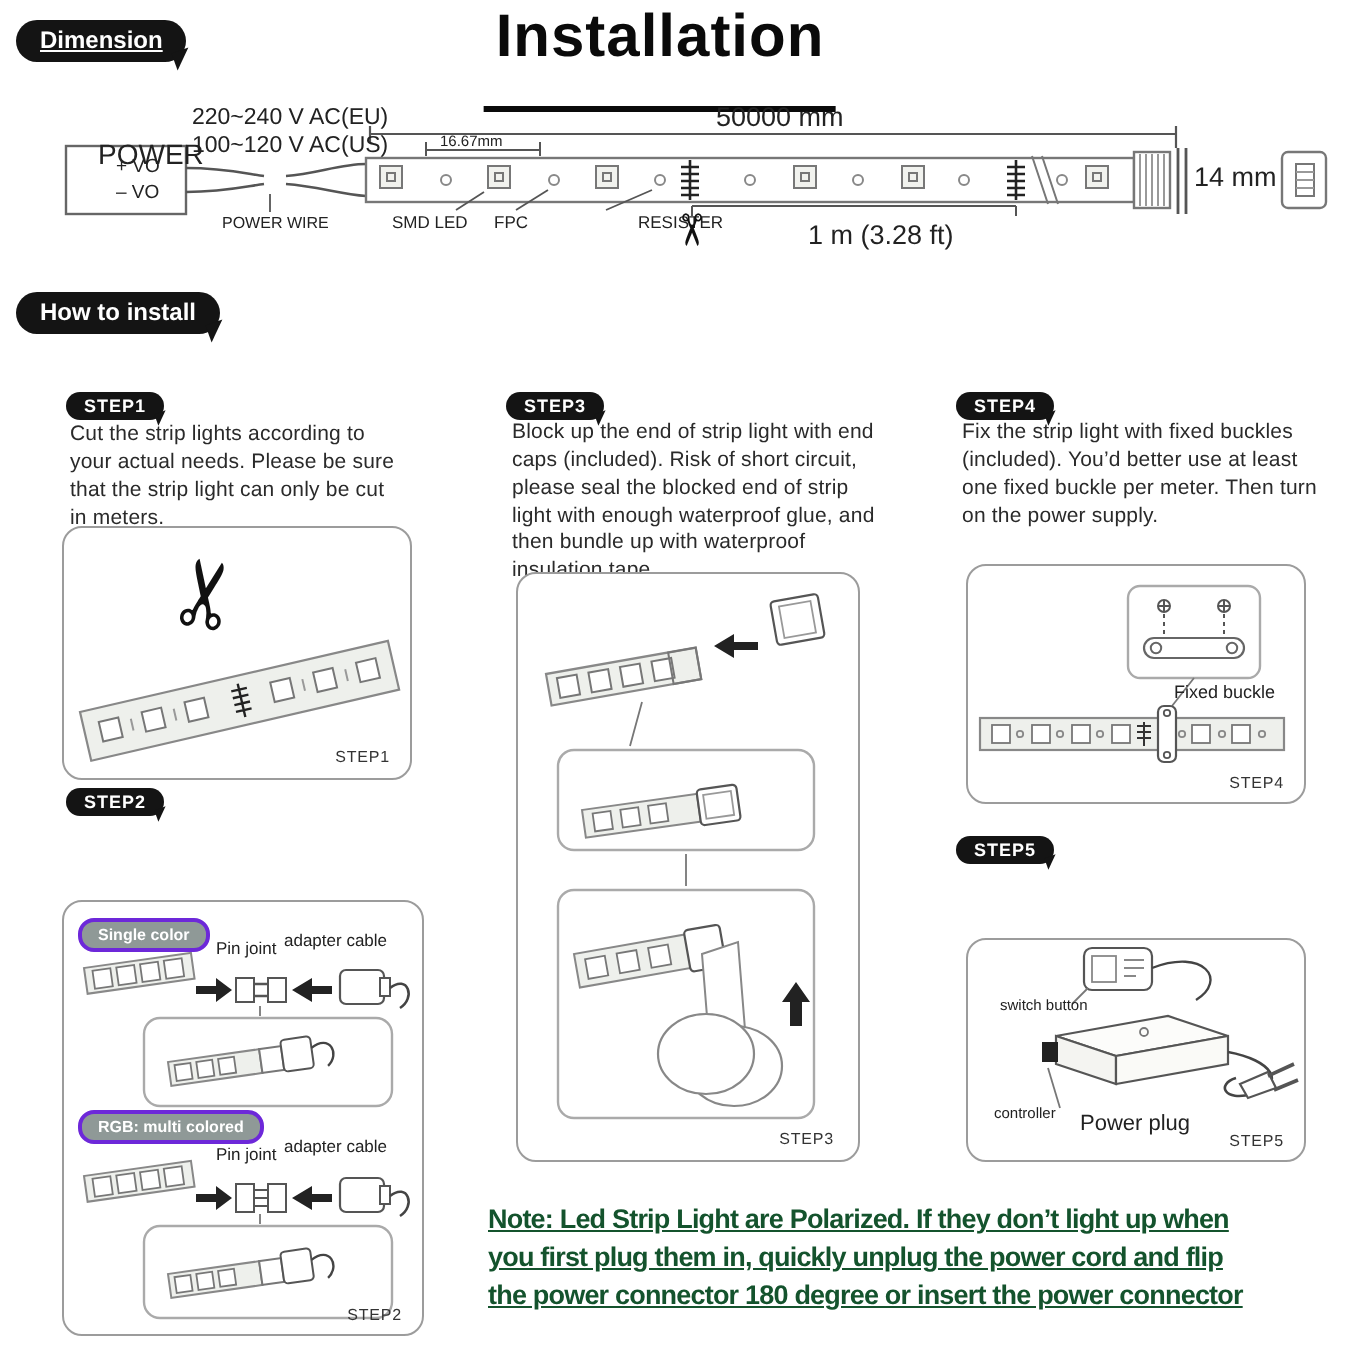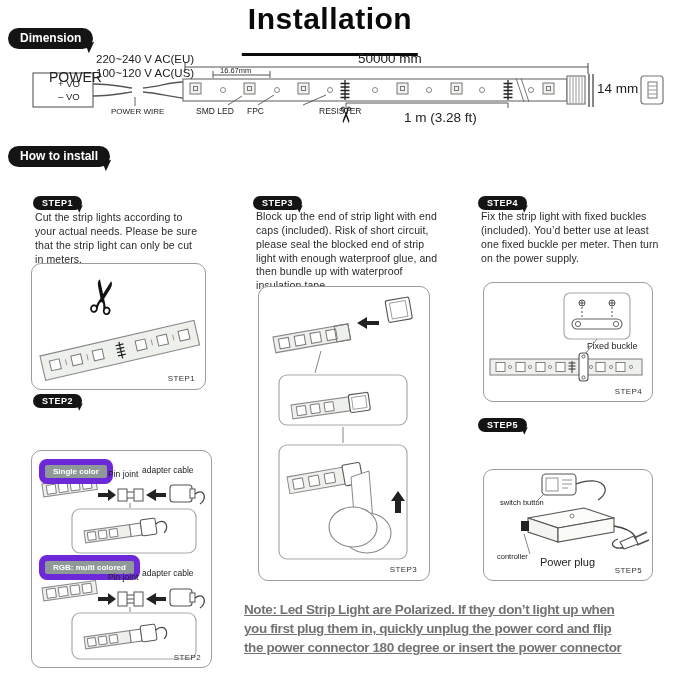--- a/index.html
+++ b/index.html
@@ -14,33 +14,33 @@
           border-top:9px solid #141414;border-right:9px solid transparent;transform:rotate(-20deg);}
   .step-badge{background:#141414;color:#fff;font-weight:bold;font-size:9px;letter-spacing:.5px;
           padding:2px 9px 2px 9px;border-radius:8px;white-space:nowrap;}
   .step-badge::after{content:'';position:absolute;right:-2px;bottom:-2px;width:0;height:0;
           border-top:6px solid #141414;border-right:6px solid transparent;transform:rotate(-20deg);}
   .stext{font-size:10.5px;line-height:1.32;letter-spacing:.1px;color:#2a2a2a;}
   .fbox{position:absolute;border:1.6px solid #9c9c9c;border-radius:10px;background:#fff;}
   .flabel{position:absolute;font-size:8px;color:#333;letter-spacing:.4px;}
   .flbl{position:absolute;font-size:8.5px;color:#222;white-space:nowrap;}
   .pill{position:absolute;background:#8f9997;color:#fff;font-size:8px;font-weight:bold;
-        padding:2px 8px;border-radius:8px;border:6px solid #6d28d9;white-space:nowrap;}
+        padding:2px 8px;border-radius:8px;border:2px solid #6d28d9;white-space:nowrap;}
   .lbl{position:absolute;color:#222;white-space:nowrap;}
   .scissors{position:absolute;color:#111;}
-  .note{font-size:13.5px;font-weight:bold;letter-spacing:-0.4px;color:#737373;line-height:19px;}
+  .note{font-size:13.5px;font-weight:bold;letter-spacing:-0.4px;color:#14532d;line-height:19px;}
   .note span{display:block;text-decoration:underline;white-space:nowrap;}
   svg{position:absolute;left:0;top:0;}
 </style>
 </head>
 <body>
 
 <div class="canvas">
 
-  <div class="bubble abs" style="left:8px;top:28px;">Dimension</div>
+  <div class="bubble abs" style="left:8px;top:10px;text-decoration:underline;">Dimension</div>
   <div class="abs" style="left:330px;top:2px;transform:translateX(-50%);">
     <span class="title">Installation</span>
   </div>
 
   <svg class="abs" style="left:0;top:50px;" width="679" height="75" viewBox="0 0 679 75">
 
     <rect x="33" y="23" width="60" height="34" fill="#fff" stroke="#666" stroke-width="1.2"></rect>
 
     <path d="M93,34 C112,34 124,37 132,38" fill="none" stroke="#555" stroke-width="1.3"></path>
     <path d="M143,38 C158,37 170,32 183,32" fill="none" stroke="#555" stroke-width="1.3"></path>

